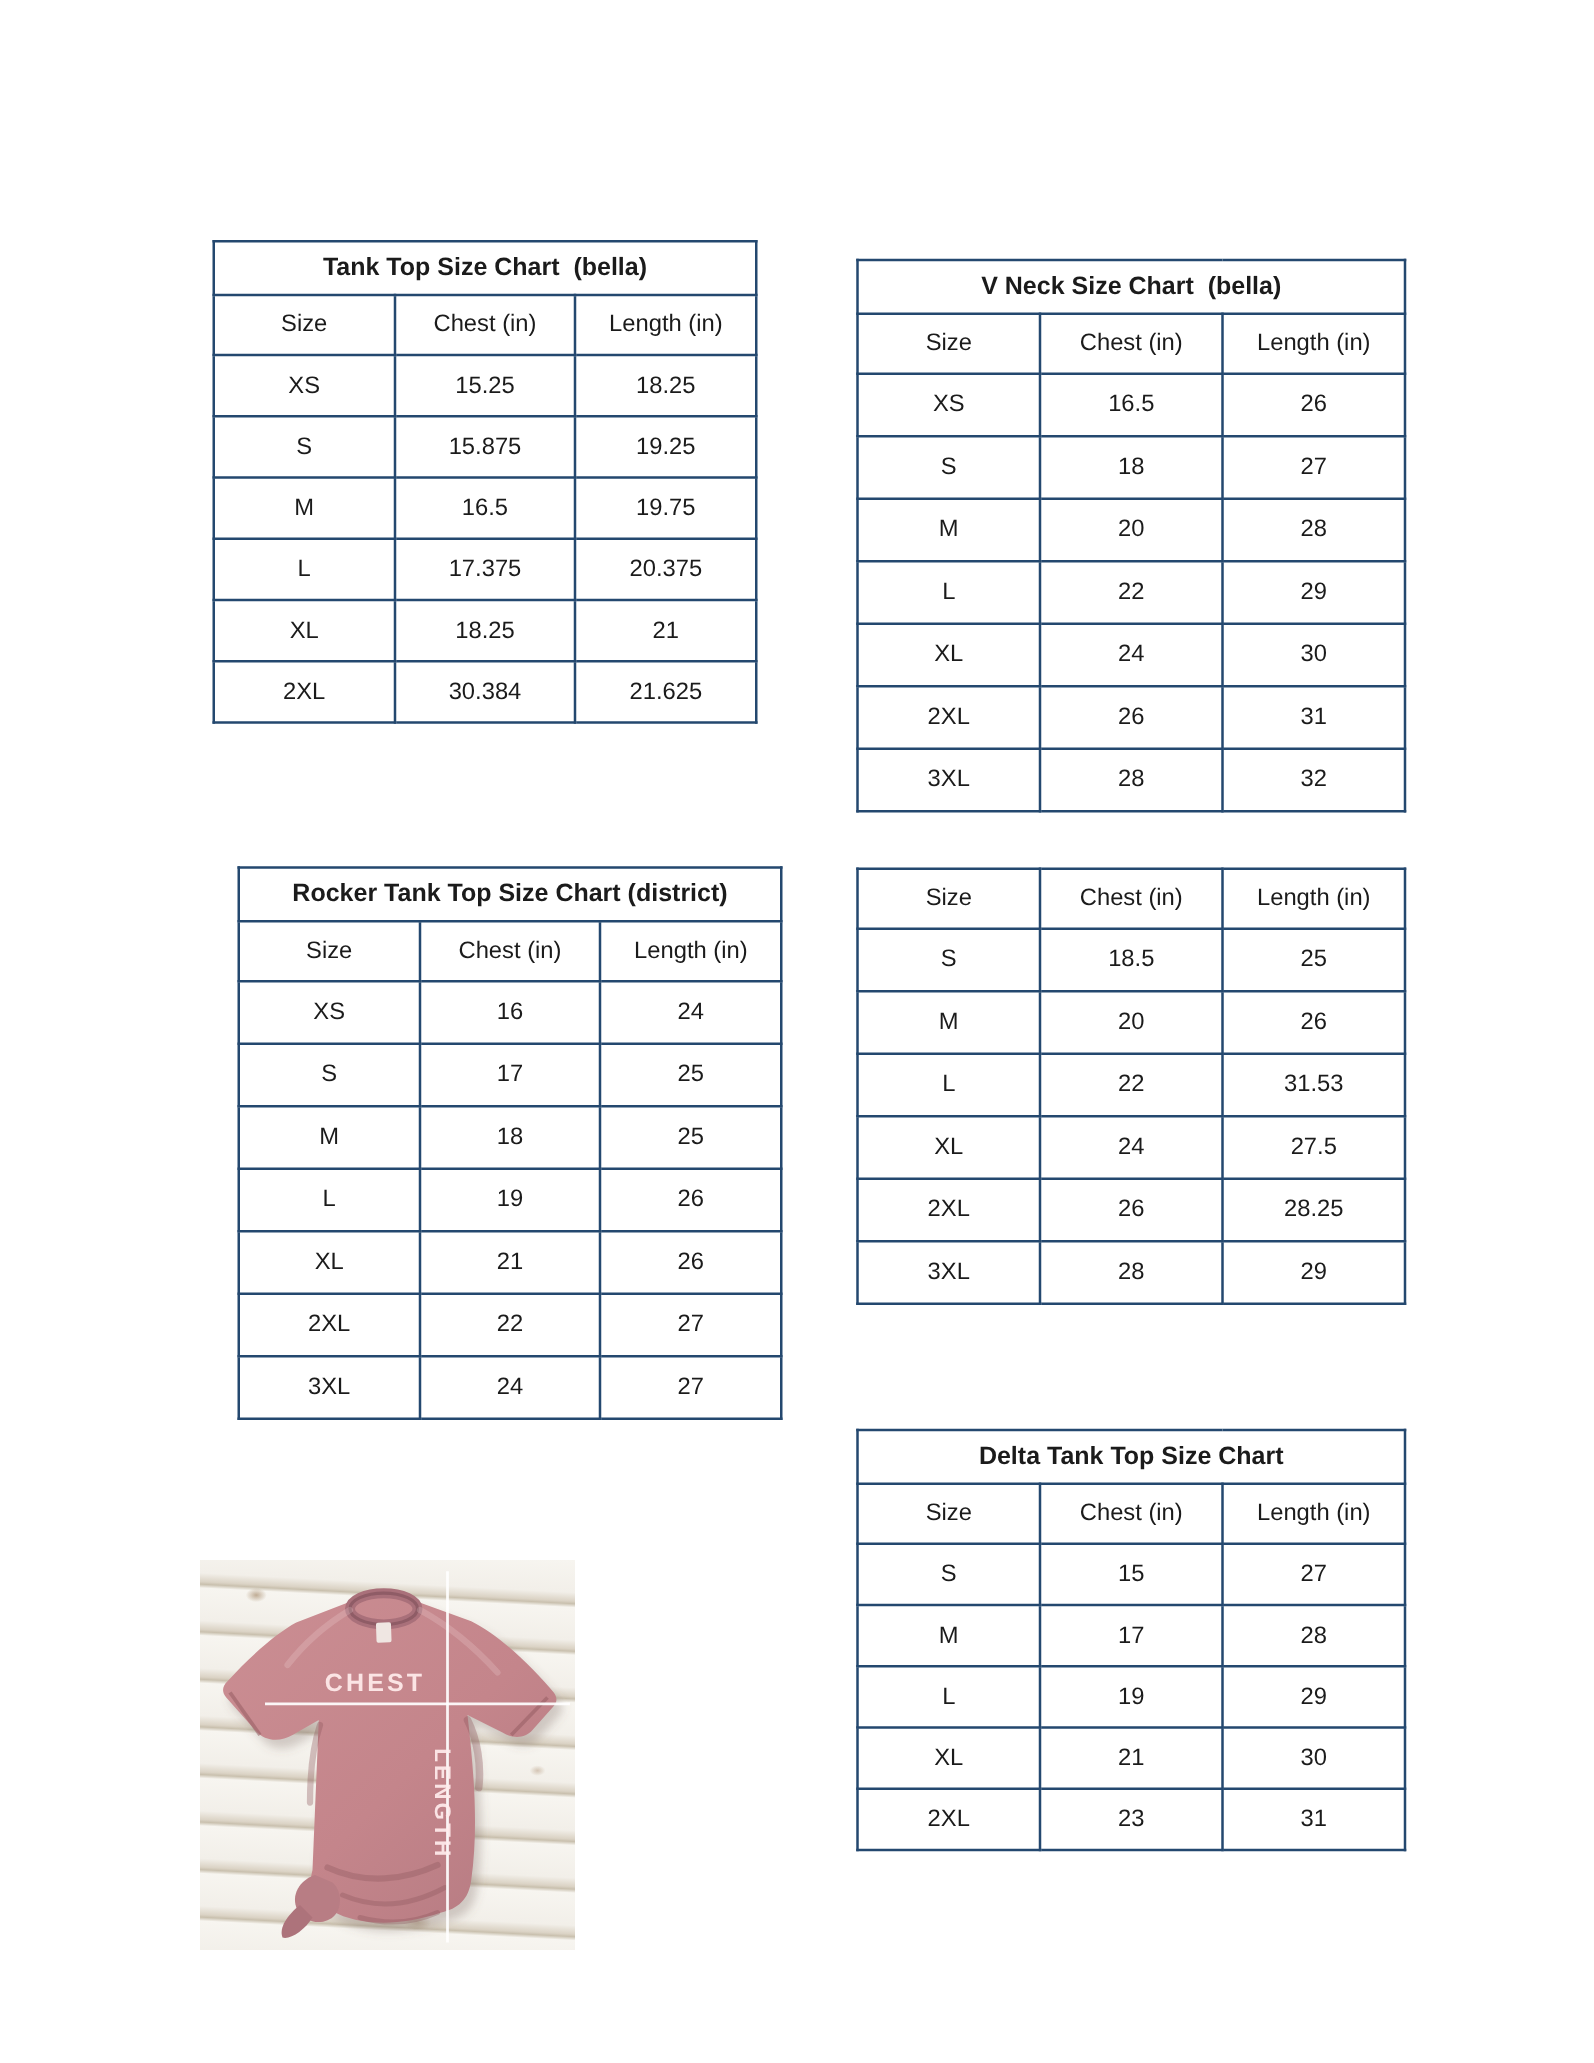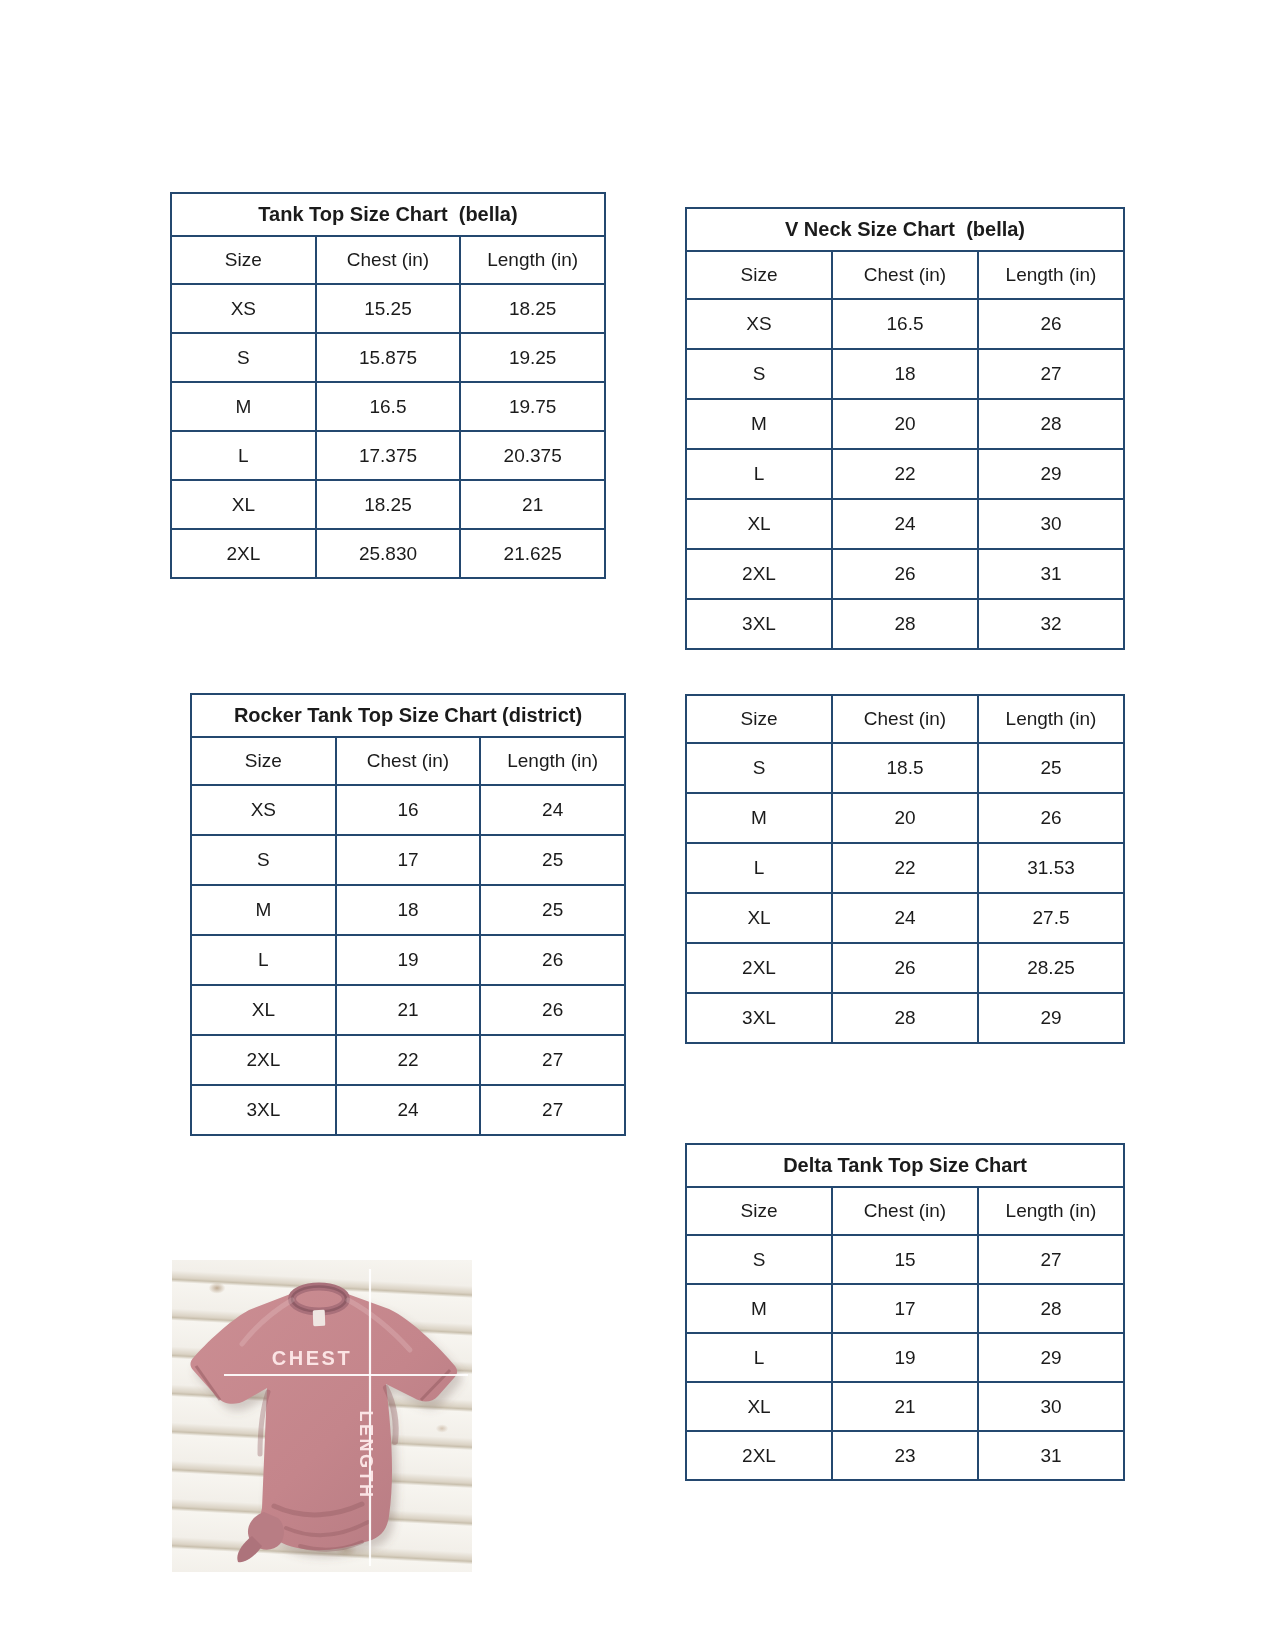--- a/index.html
+++ b/index.html
@@ -99,21 +99,21 @@
             <td>17.375</td>
             <td>20.375</td>
           </tr>
           <tr class="data-row">
             <td>XL</td>
             <td>18.25</td>
             <td>21</td>
           </tr>
           <tr class="data-row">
             <td>2XL</td>
-            <td>25.830</td>
+            <td>30.384</td>
             <td>21.625</td>
           </tr>
         </tbody>
       </table>
     </div>
   <div id="t1" class="table-slot">
       <table class="size-table">
         <tbody>
           <tr>
             <td colspan="3" class="title-cell">V Neck Size Chart  (bella)</td>
@@ -284,21 +284,21 @@
           </tr>
           <tr class="data-row">
             <td>2XL</td>
             <td>23</td>
             <td>31</td>
           </tr>
         </tbody>
       </table>
     </div>
 
-  <figure class="photo" style="margin:12px;">
+  <figure class="photo" style="margin:0;">
     <div class="wood"></div>
     <svg class="shirt-svg" viewBox="0 0 300 312" width="300" height="312">
       <defs>
         <linearGradient id="shirtGrad" x1="0" y1="0" x2="1" y2="1">
           <stop offset="0" stop-color="#cb8e93"></stop>
           <stop offset="0.55" stop-color="#c4858b"></stop>
           <stop offset="1" stop-color="#b47a81"></stop>
         </linearGradient>
         <filter id="soft" x="-20%" y="-20%" width="140%" height="140%">
           <feGaussianBlur stdDeviation="4"></feGaussianBlur>

